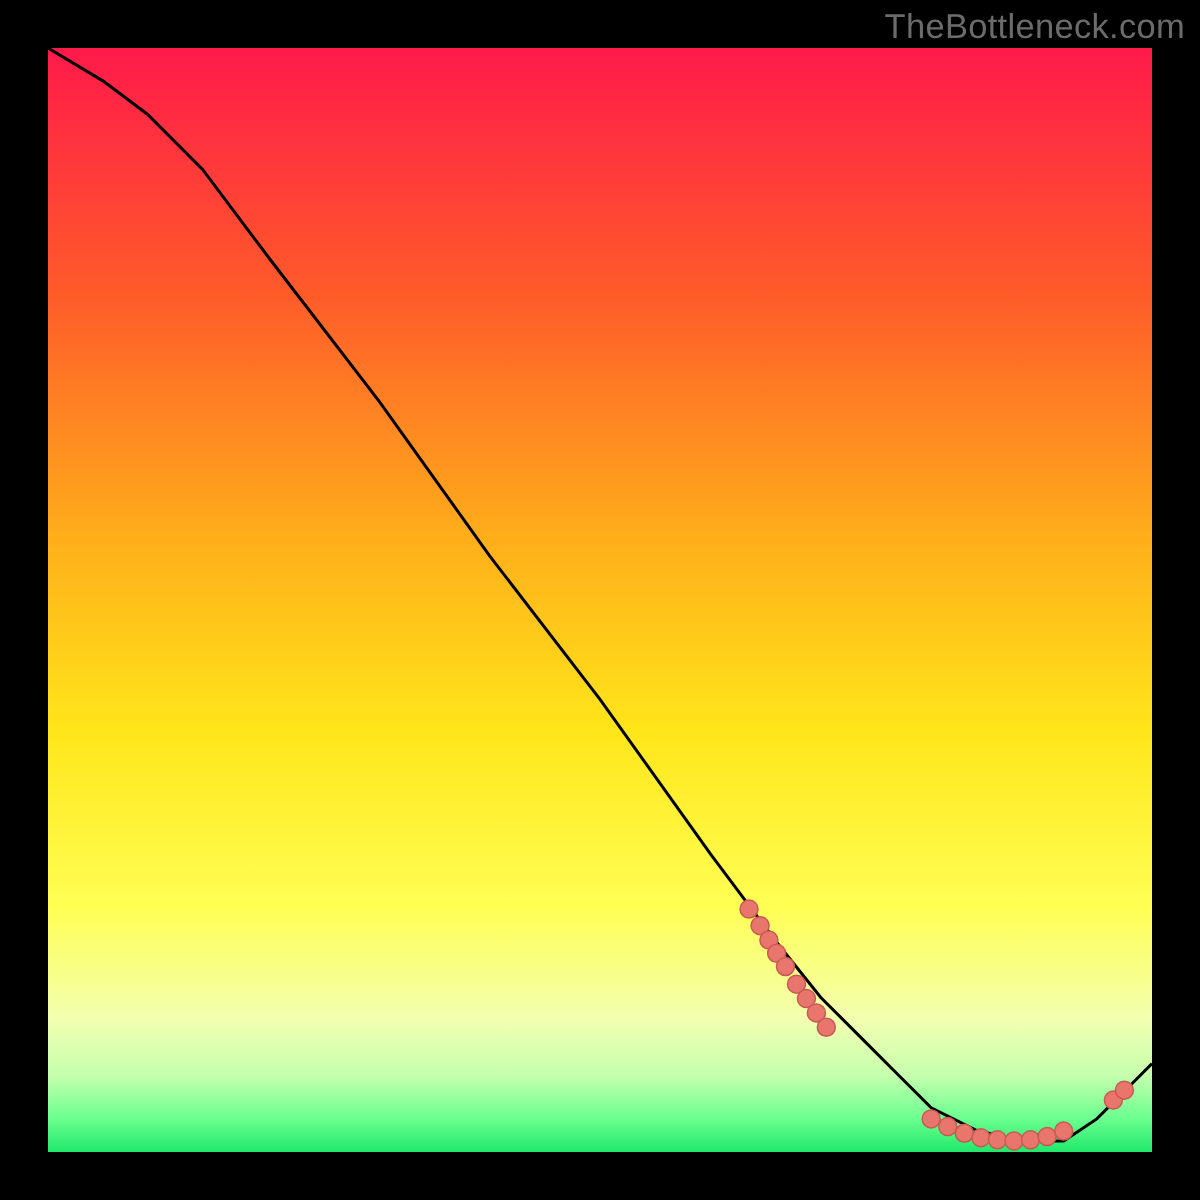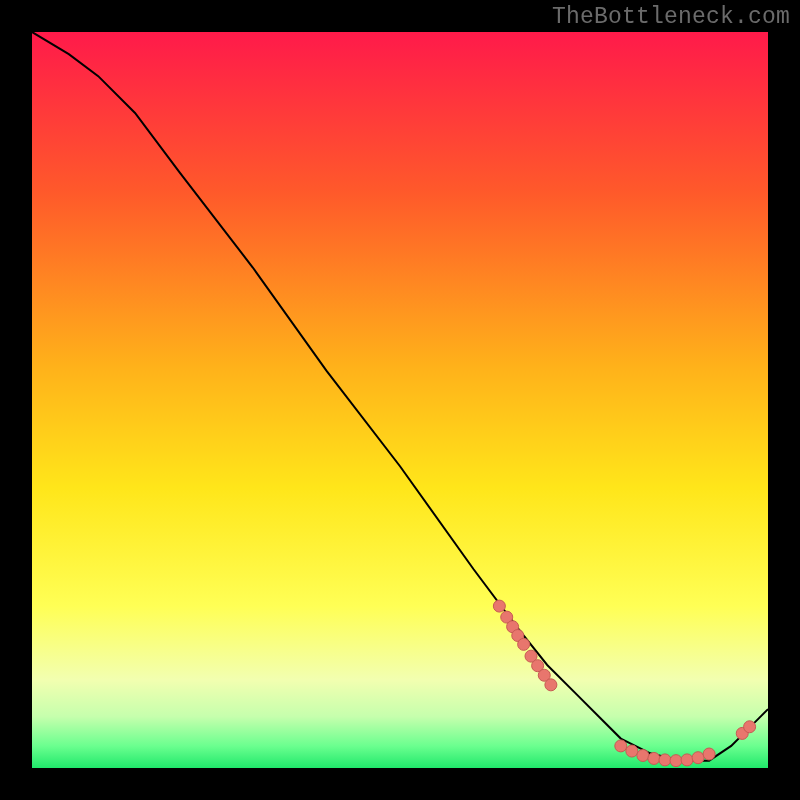--- a/index.html
+++ b/index.html
@@ -18,21 +18,20 @@
     background: #000;
   }
   .watermark {
     position: absolute;
     top: 4px;
     right: 10px;
     color: #6b6b6b;
     font-size: 23px;
     font-weight: 400;
     letter-spacing: 0.2px;
-    font-family: Liberation Mono, monospace;
   }
   .plot {
     position: absolute;
     left: 32px;
     top: 32px;
     width: 736px;
     height: 736px;
   }
   .plot svg {
     display: block;

